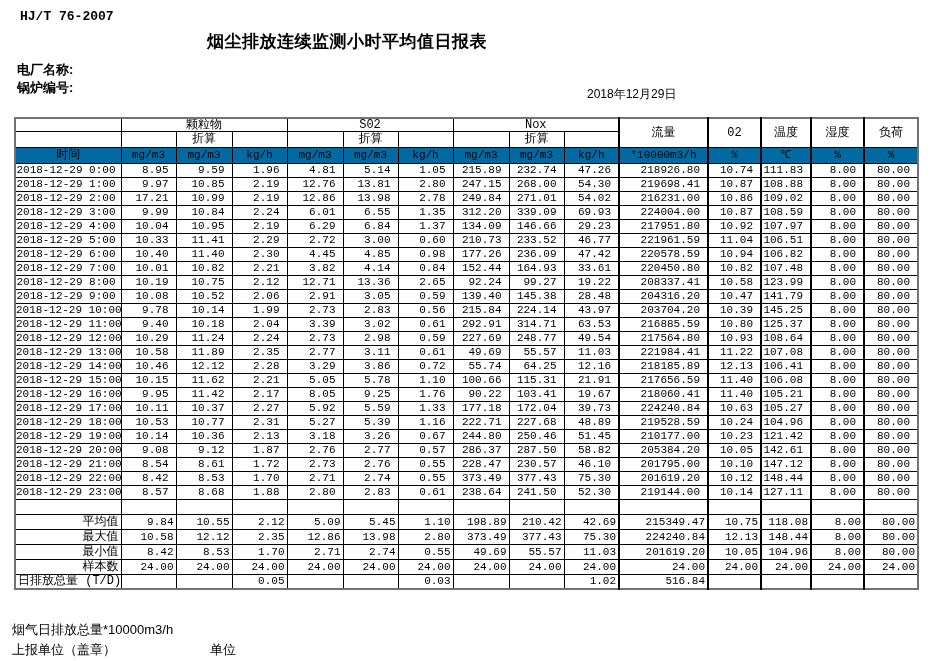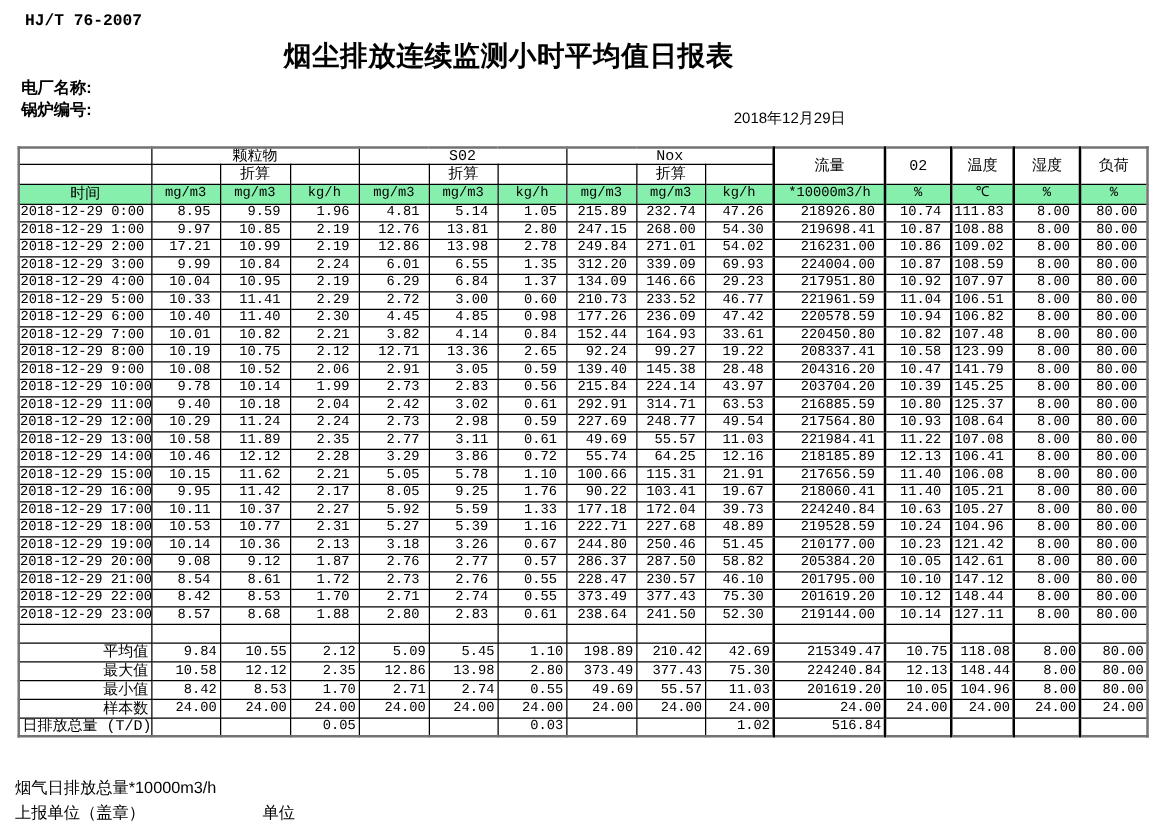--- a/index.html
+++ b/index.html
@@ -3,21 +3,21 @@
 <meta charset="utf-8">
 <style>
   html,body{margin:0;padding:0;}
   body{
     width:937px;height:661px;background:#ffffff;color:#000;
     font-family:"Liberation Sans","DejaVu Sans",sans-serif;
     position:relative;overflow:hidden;
   }
   .abs{position:absolute;white-space:nowrap;}
   #std-code{left:20px;top:9px;font-size:13px;font-weight:bold;font-family:"Liberation Mono","DejaVu Sans Mono",monospace;}
-  #page-title{left:207px;top:30px;font-size:22px;font-weight:bold;letter-spacing:0.5px;margin-left:20px;}
+  #page-title{left:207px;top:30px;font-size:17px;font-weight:bold;letter-spacing:0.5px;}
   #plant-label{left:17px;top:61px;font-size:13px;font-weight:bold;}
   #boiler-label{left:17px;top:79px;font-size:13px;font-weight:bold;}
   #report-date{left:565px;top:86px;font-size:12px;margin-left:22px;}
   #footer-line1{left:12px;top:621px;font-size:13px;}
   #footer-line2{left:12px;top:641px;font-size:13px;}
   #footer-unit{left:210px;top:641px;font-size:13px;}
 
   table#report{
     position:absolute;left:14px;top:117px;width:903px;
     border-collapse:collapse;table-layout:fixed;
@@ -29,21 +29,21 @@
     font-size:11px;
     height:13px;line-height:13px;
     padding:0 7px 0 0;
     text-align:right;
     overflow:hidden;white-space:nowrap;
   }
   
   #report thead td{text-align:center;padding:0;}
   #report tr.hrow1 td{height:12px;line-height:12px;font-size:12px;}
   #report tr.hrow2 td{height:15px;line-height:15px;font-size:12px;}
-  #report tr.units td{height:15px;line-height:15px;background:#86efac;font-size:11px;}
+  #report tr.units td{height:15px;line-height:15px;background:#0369a1;font-size:11px;}
   #report tr.units td.cjk{font-size:12px;}
   
   #report tr.data td:first-child{padding-right:5px;}
   
   #report tr.blank td{height:14px;}
   
   #report tr.summary td{padding-right:2px;height:14px;line-height:14px;}
   #report tr.summary td:first-child{font-size:12px;padding-left:40px;}
   #report tr.total td{padding-right:2px;height:13px;line-height:13px;}
   #report tr.total td:first-child{text-align:left;padding-left:2px;font-size:12px;}
@@ -305,21 +305,21 @@
         <td class="bL2">10.39</td>
         <td class="bL2">145.25</td>
         <td class="bL2">8.00</td>
         <td class="bL2">80.00</td>
       </tr>
       <tr class="data">
         <td>2018-12-29 11:00</td>
         <td>9.40</td>
         <td>10.18</td>
         <td>2.04</td>
-        <td>2.42</td>
+        <td>3.39</td>
         <td>3.02</td>
         <td>0.61</td>
         <td>292.91</td>
         <td>314.71</td>
         <td>63.53</td>
         <td class="bL2">216885.59</td>
         <td class="bL2">10.80</td>
         <td class="bL2">125.37</td>
         <td class="bL2">8.00</td>
         <td class="bL2">80.00</td>

